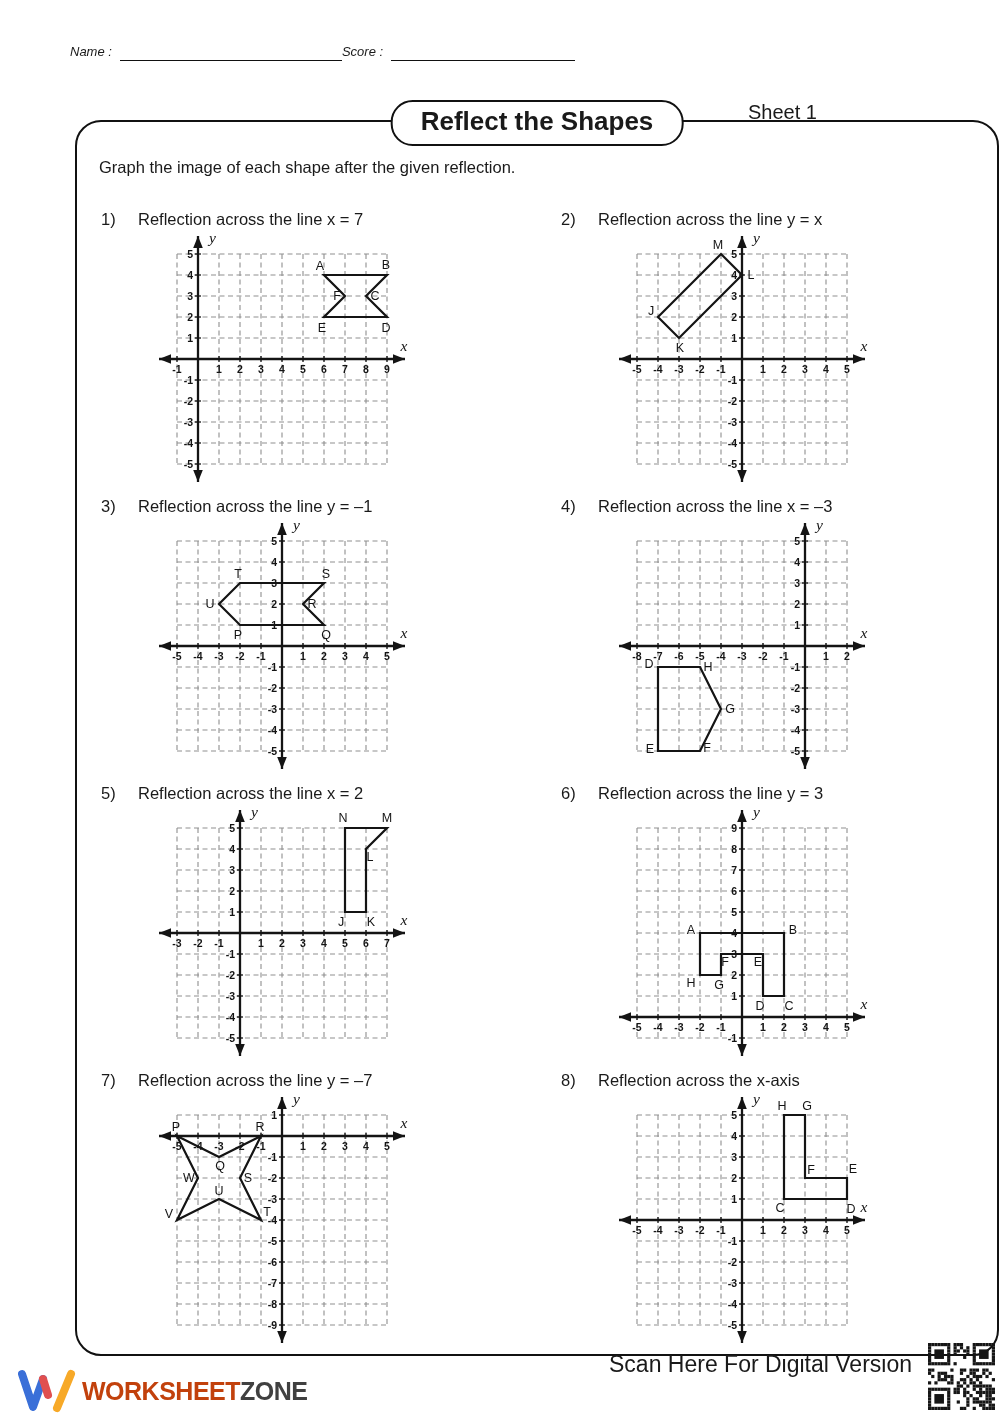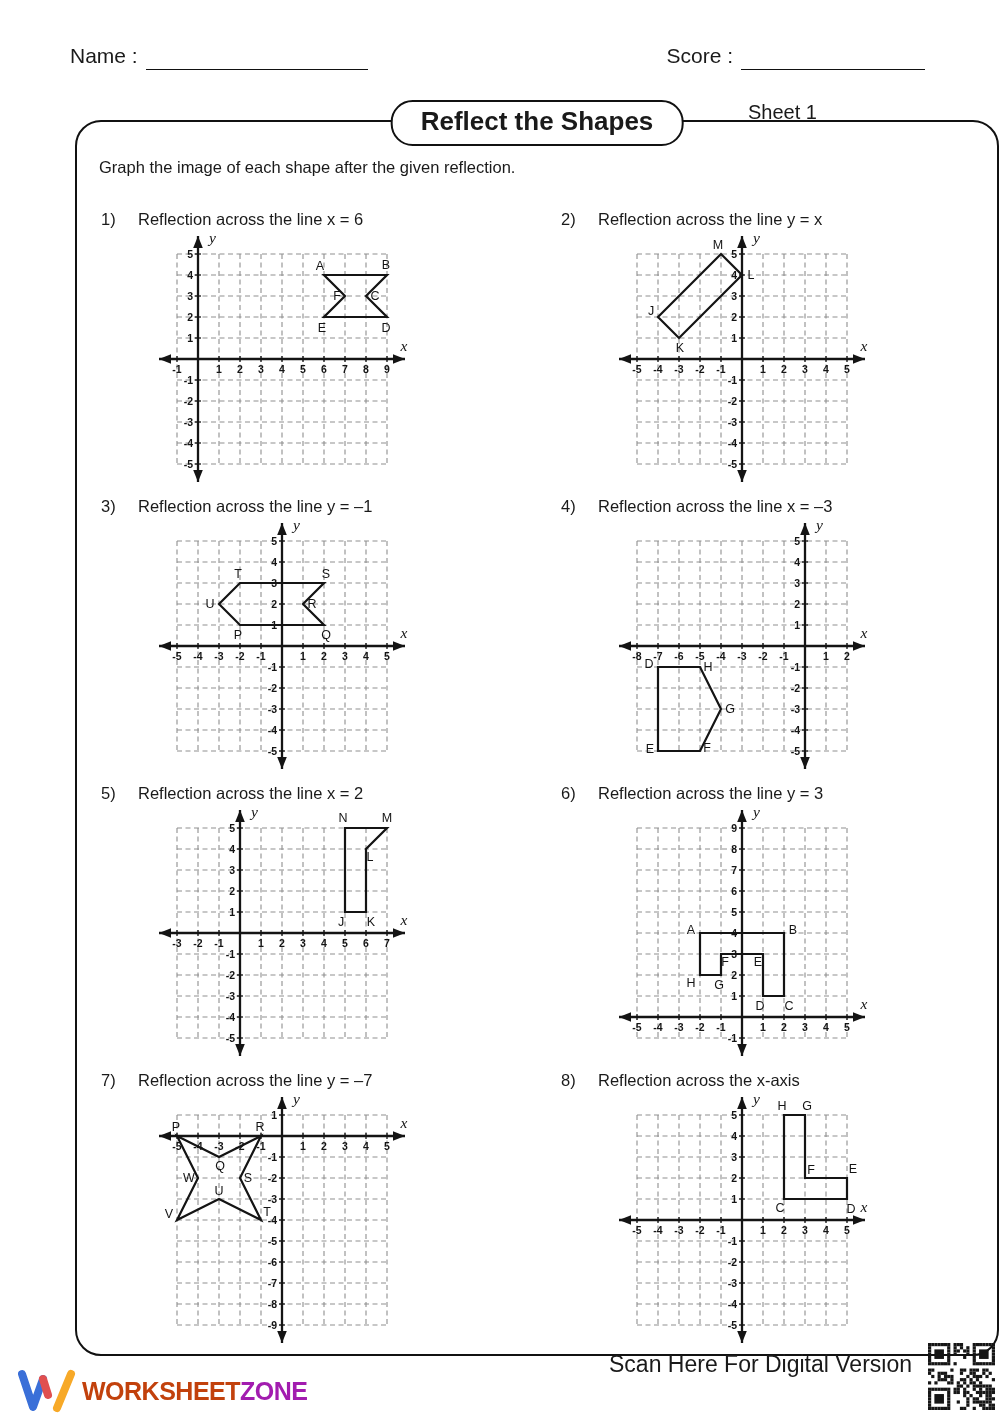--- a/index.html
+++ b/index.html
@@ -1,20 +1,20 @@
 <!DOCTYPE html>
 <html><head>
 <meta charset="utf-8">
 <style>
   html,body{margin:0;padding:0;background:#fff;}
   .page{position:relative;width:1000px;height:1415px;background:#fff;overflow:hidden;
         font-family:"Liberation Sans",sans-serif;color:#1a1a1a;}
 
   
-  .hdr{position:absolute;top:44px;left:70px;width:855px;display:flex;justify-content:space-between;font-size:21px;}
+  .hdr{position:absolute;top:44px;left:70px;width:855px;display:flex;font-size:13px;font-style:italic;}
   .hdr-group{display:flex;align-items:flex-end;}
   .hdr-label{padding-bottom:2px;}
   .fill-line{display:inline-block;border-bottom:1.8px solid #111;height:16px;margin-left:8px;}
   .name-line{width:222px;}
   .score-line{width:184px;}
   .sheet-label{position:absolute;top:101px;left:748px;font-size:20px;}
 
   
   .main-box{position:absolute;top:120px;left:75px;width:924px;height:1236px;border:2.2px solid #111;
             border-radius:26px;box-sizing:border-box;background:#fff;}
@@ -67,21 +67,21 @@
 
   <div class="main-box">
     <div class="title-pill">Reflect the Shapes</div>
     <div class="instruction">Graph the image of each shape after the given reflection.</div>
 
     <div class="problems">
 
       <div class="problem">
         <div class="p-title">
           <span class="p-num">1)</span>
-          <span>Reflection across the line x = 6</span>
+          <span>Reflection across the line x = 7</span>
         </div>
         <svg class="graph" viewBox="0 0 258 258" width="258" height="258">
             <line class="grid-line" x1="24" y1="24" x2="24" y2="234"></line>
             <line class="grid-line" x1="45" y1="24" x2="45" y2="234"></line>
             <line class="grid-line" x1="66" y1="24" x2="66" y2="234"></line>
             <line class="grid-line" x1="87" y1="24" x2="87" y2="234"></line>
             <line class="grid-line" x1="108" y1="24" x2="108" y2="234"></line>
             <line class="grid-line" x1="129" y1="24" x2="129" y2="234"></line>
             <line class="grid-line" x1="150" y1="24" x2="150" y2="234"></line>
             <line class="grid-line" x1="171" y1="24" x2="171" y2="234"></line>
@@ -762,21 +762,21 @@
     </div>
   </div>
 
   <div class="brand">
     <svg class="logo-icon" viewBox="0 0 58 46">
       <path d="M4 6 L15 39 L25 11" stroke="#3a6fd8"></path>
       <path d="M25 11 L30 27" stroke="#e04f4f"></path>
       <path d="M39 40 L53 6" stroke="#f7a928"></path>
     </svg>
     <div class="brand-text">
-      <span style="color: #c2410c;">WORKSHEET</span><span style="color: #a21caf;">ZONE</span>
+      <span style="color: #c2410c;">WORKSHEET</span><span style="color: #404040;">ZONE</span>
     </div>
   </div>
 
   <div class="scan-text">Scan Here For Digital Version</div>
   <svg class="qr" id="qr" viewBox="0 0 67 67">
       <g fill="#161616">
         <rect x="25.52" y="0.00" width="3.19" height="3.19"></rect>
         <rect x="28.71" y="0.00" width="3.19" height="3.19"></rect>
         <rect x="31.90" y="0.00" width="3.19" height="3.19"></rect>
         <rect x="25.52" y="3.19" width="3.19" height="3.19"></rect>

